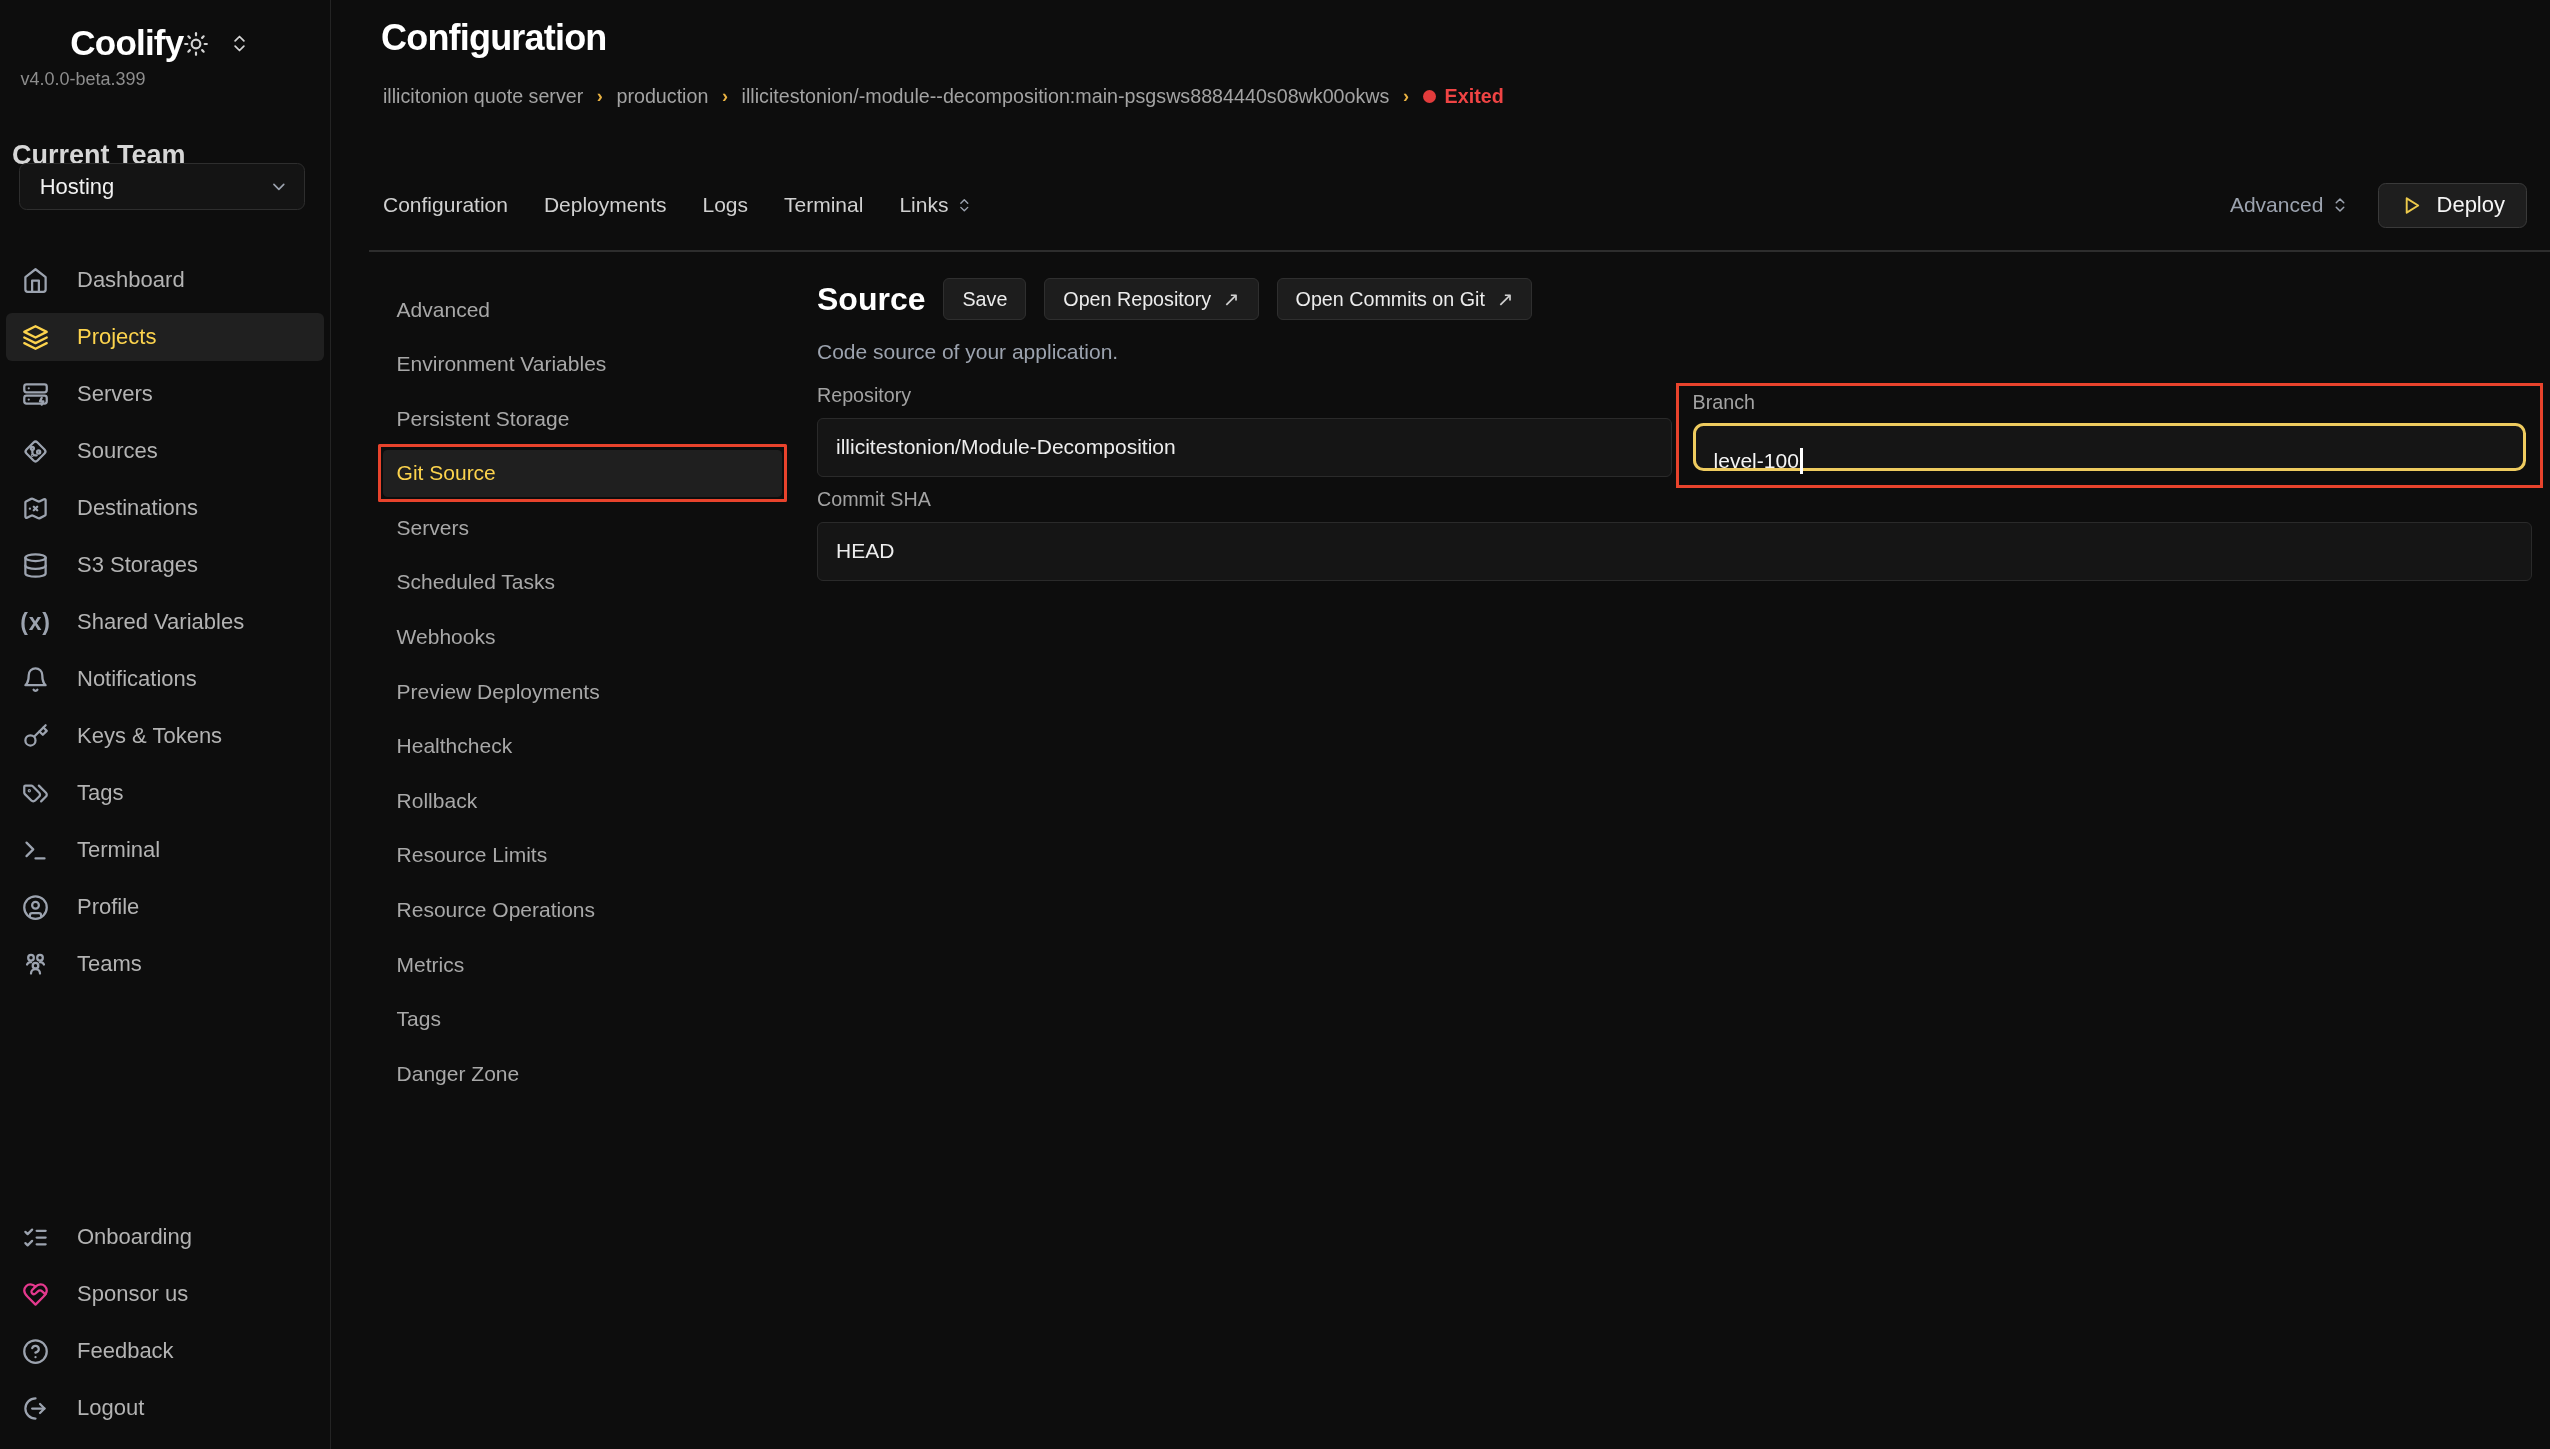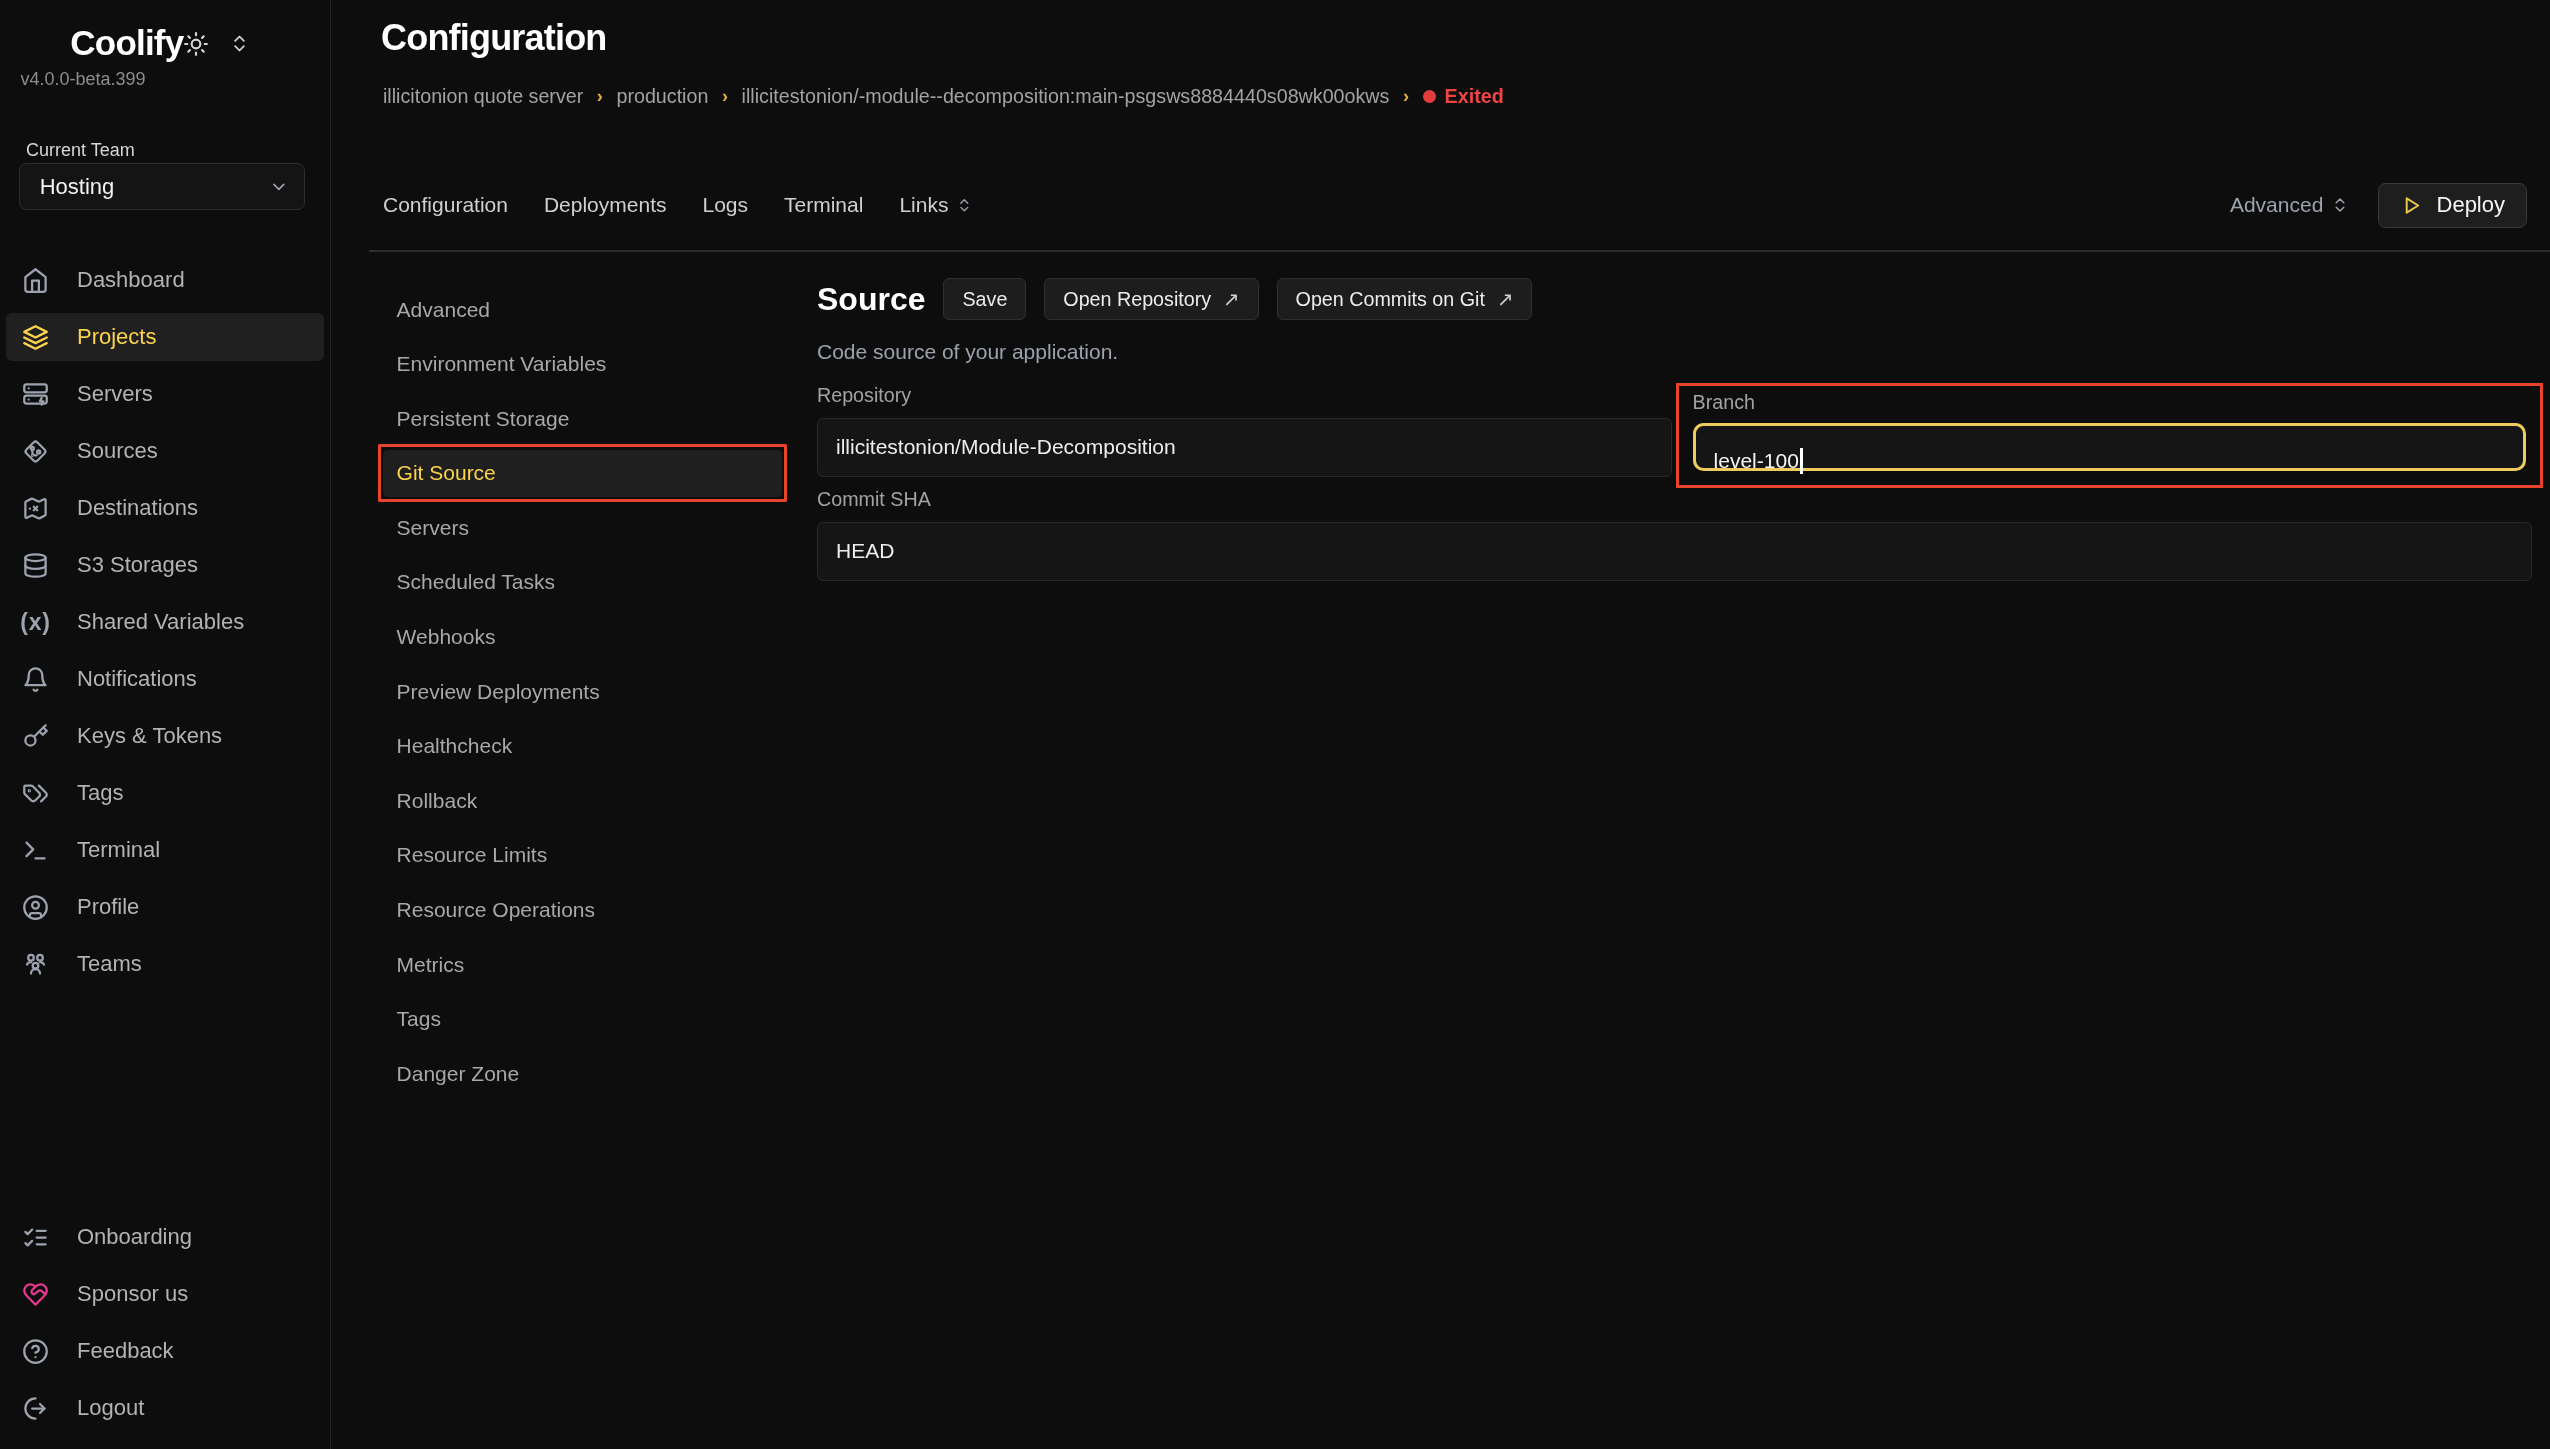--- a/index.html
+++ b/index.html
@@ -7,21 +7,21 @@
               font-family:"Liberation Sans","DejaVu Sans",sans-serif; color:#e5e5e5; }
 
   
   .sidebar { position:absolute; left:0; top:0; width:331px; height:1449px;
              background:#0d0d0d; border-right:1.5px solid #242424; }
   .logo-row { display:flex; align-items:flex-start; justify-content:center;
               padding:23px 30px 0 20.4px; }
   .logo { font-size:35px; font-weight:800; color:#ffffff; letter-spacing:-0.8px; }
   .logo-icons { display:flex; align-items:center; gap:19.7px; margin-top:7.6px; }
   .version { padding:6px 0 0 20.4px; font-size:18px; color:#8d8d8d; }
-  .team-label { padding:50px 0 0 26px; font-size:18px; color:#d6d6d6; }
+  .team-label { padding:50px 0 0 12px; font-size:27px; color:#d6d6d6;font-weight:bold; }
   .team-select { position:absolute; left:19px; top:163px; width:286px; height:47px;
                  background:#141414; border:1.5px solid #2e2e2e; border-radius:7.6px;
                  display:flex; align-items:center; justify-content:space-between;
                  padding:0 15px 0 19.7px; cursor:pointer; }
   .team-select span { font-size:22px; color:#f2f2f2; }
 
   .nav { position:absolute; left:0; top:256px; width:100%; display:flex; flex-direction:column; gap:9px; }
   .nav-footer { position:absolute; left:0; bottom:16.6px; width:100%; display:flex; flex-direction:column; gap:9px; }
   .nav-item { display:flex; align-items:center; height:48px; margin:0 6px;
               padding-left:15px; border-radius:6px; cursor:pointer; }

